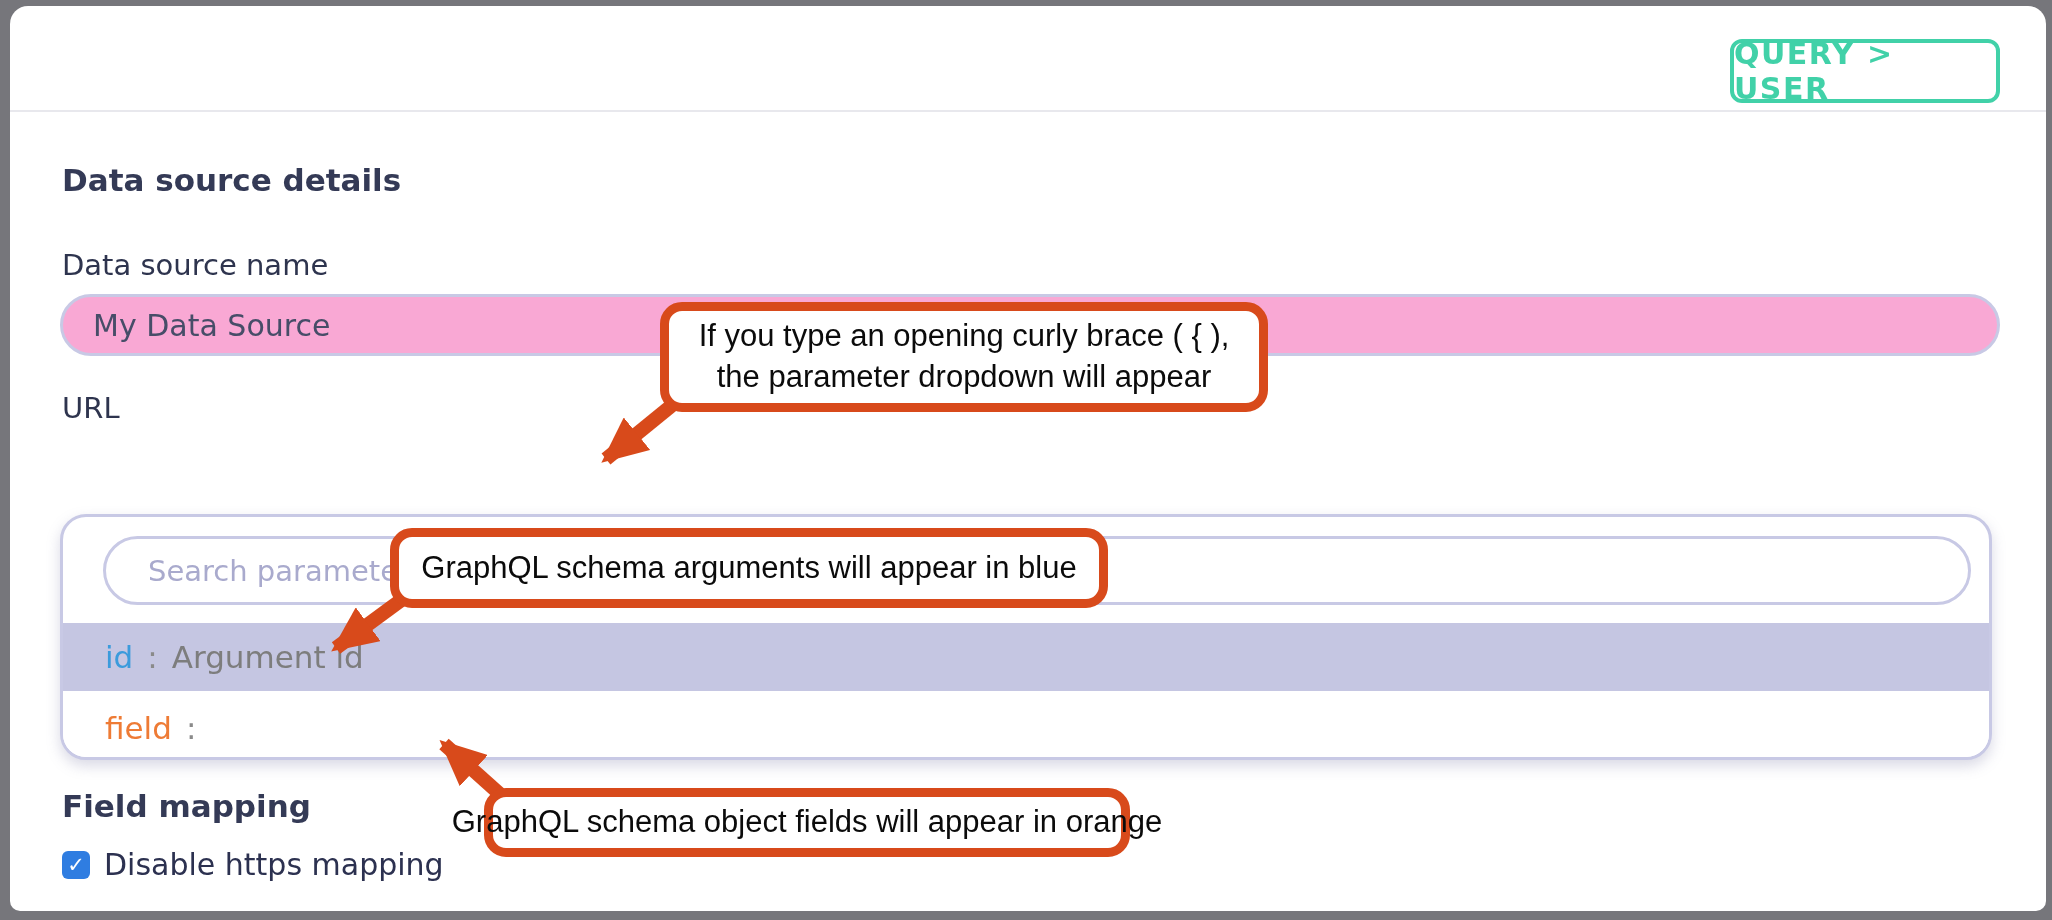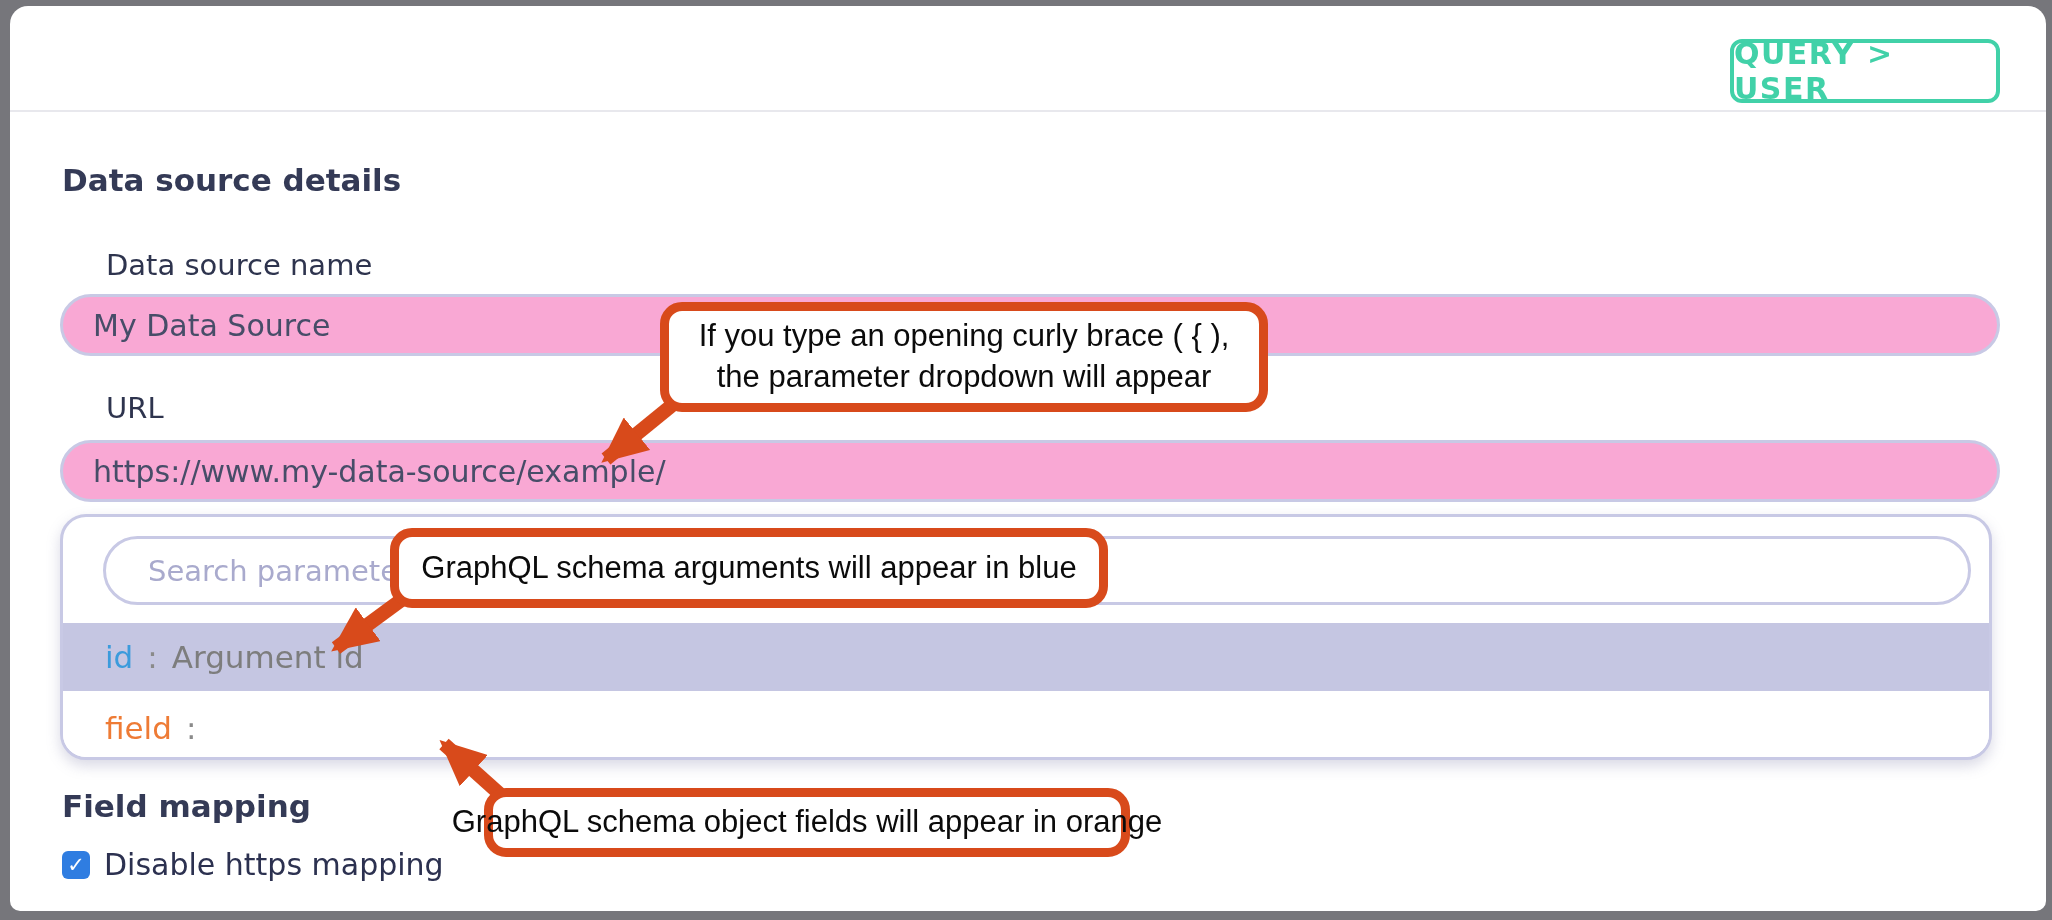--- a/index.html
+++ b/index.html
@@ -30,21 +30,21 @@
     position:absolute;left:10px;right:6px;top:110px;height:2px;background:#e8e8ed;
   }
   .section-heading{
     position:absolute;left:62px;
     font-size:31px;font-weight:600;color:var(--heading-navy,#343a56);
   }
   #details-heading{top:162px;}
   #field-mapping-heading{top:788px;}
   .field-label{
     position:absolute;left:62px;
-    font-size:29px;font-weight:500;color:#2e344e;margin-left:44px;
+    font-size:29px;font-weight:500;color:#2e344e;
   }
   #name-label{top:248px;}
   #url-label{top:391px;}
   .text-input{
     position:absolute;left:60px;width:1940px;height:62px;
     border:3px solid var(--border-lavender,#c8c9e5);border-radius:31px;
     box-sizing:border-box;background:#f9a8d4;
     font-family:"DejaVu Sans",sans-serif;font-size:30px;color:#474d68;
     padding:0 20px 0 30px;outline:none;
   }
@@ -108,21 +108,20 @@
   <div class="type-badge">QUERY &gt; USER</div>
 
   <div class="header-divider"></div>
 
   <div class="section-heading" id="details-heading">Data source details</div>
 
   <div class="field-label" id="name-label">Data source name</div>
   <input class="text-input" id="name-input" type="text" value="My Data Source" style="">
 
   <div class="field-label" id="url-label">URL</div>
-  <input class="text-input" id="url-input" type="text" value="https://www.my-data-source/example/" style="">
 
   <div class="dropdown-panel">
     <input class="search-input" type="text" placeholder="Search parameter" style="">
 
     <div class="dropdown-item" id="item-id">
       <span class="item-name">id</span>
       <span class="item-sep">:</span>
       <span class="item-desc">Argument id</span>
     </div>
 

